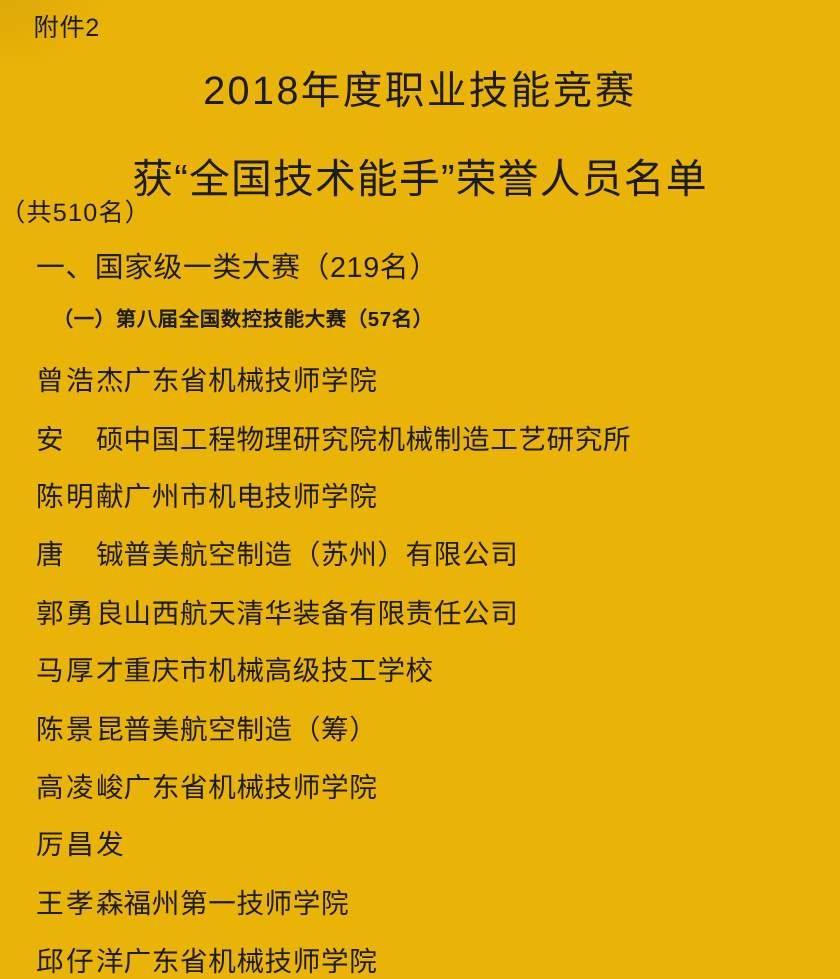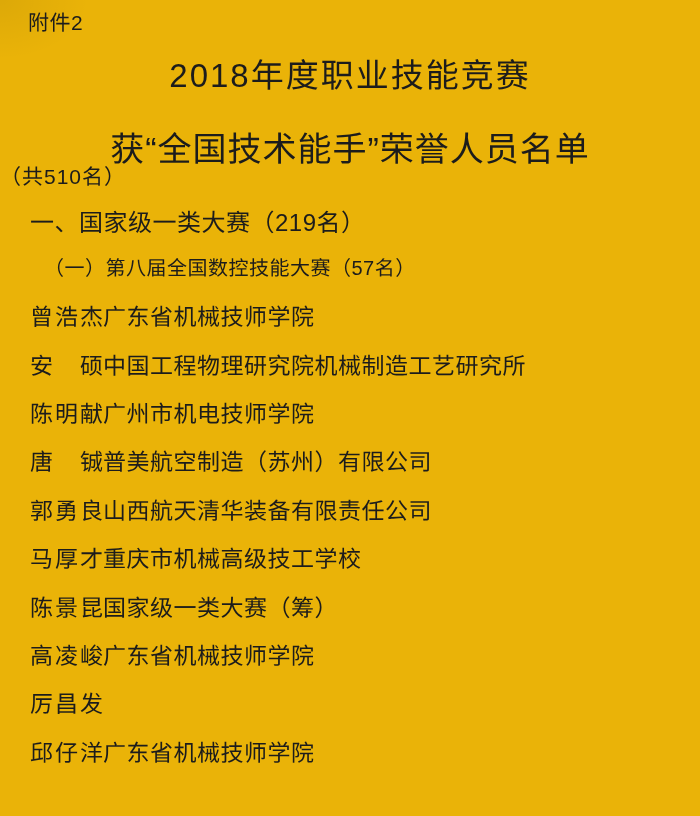--- a/index.html
+++ b/index.html
@@ -70,22 +70,23 @@
     position: absolute;
     left: 30px;
     top: 203px;
     font-size: 24px;
     letter-spacing: 0.5px;
   }
   .subsection-heading {
     position: absolute;
     left: 44px;
     top: 252px;
-    font-size: 20px;
+    font-size: 17px;
     letter-spacing: 0.5px;
+    font-weight: bold;
   }
   .winner-list {
     position: absolute;
     left: 30px;
     top: 291px;
     right: 10px;
   }
   .winner-row {
     display: flex;
     align-items: center;
@@ -148,32 +149,36 @@
       <span class="winner-org">山西航天清华装备有限责任公司</span>
     </div>
 
     <div class="winner-row">
       <span class="winner-name">马厚才</span>
       <span class="winner-org">重庆市机械高级技工学校</span>
     </div>
 
     <div class="winner-row">
       <span class="winner-name">陈景昆</span>
-      <span class="winner-org">国家级一类大赛（筹）</span>
+      <span class="winner-org">普美航空制造（筹）</span>
     </div>
 
     <div class="winner-row">
       <span class="winner-name">高凌峻</span>
       <span class="winner-org">广东省机械技师学院</span>
     </div>
 
     <div class="winner-row">
       <span class="winner-name">厉昌发</span>
     </div>
 
+    <div class="winner-row">
+      <span class="winner-name">王孝森</span>
+      <span class="winner-org">福州第一技师学院</span>
+    </div>
 
     <div class="winner-row">
       <span class="winner-name">邱仔洋</span>
       <span class="winner-org">广东省机械技师学院</span>
     </div>
   </div>
 
 </div>
 
 </body></html>

